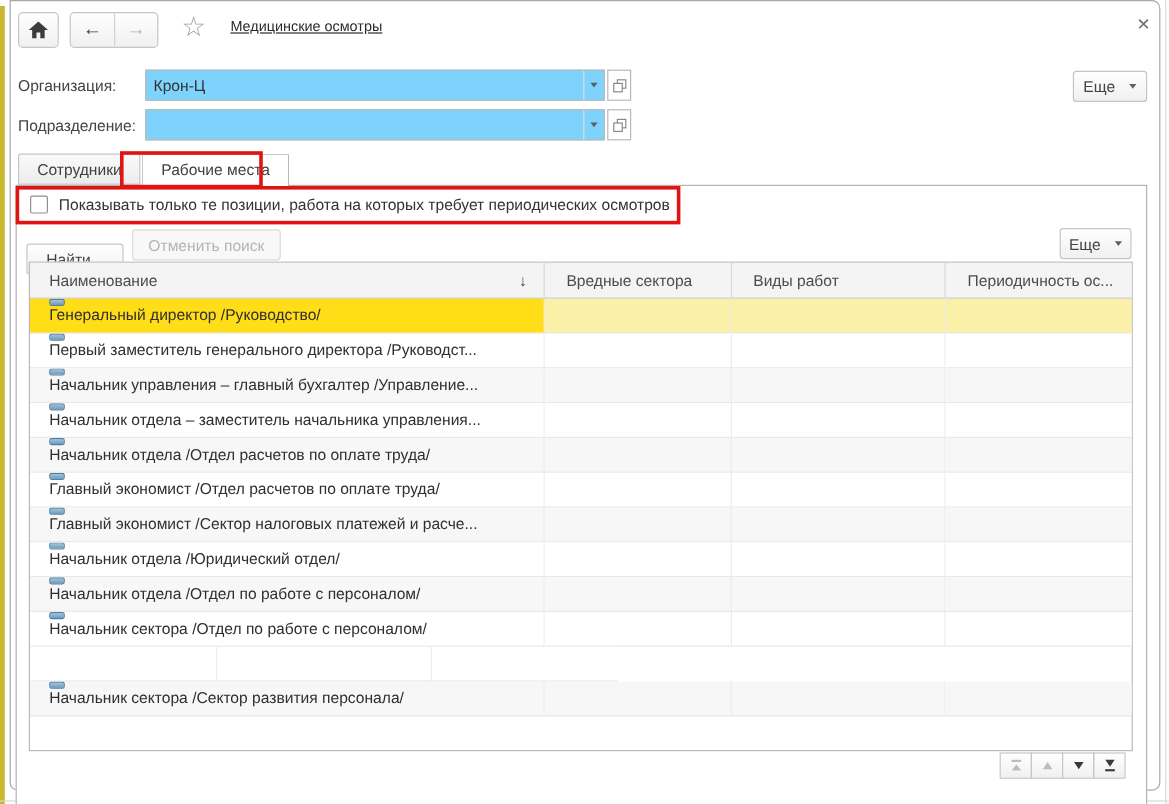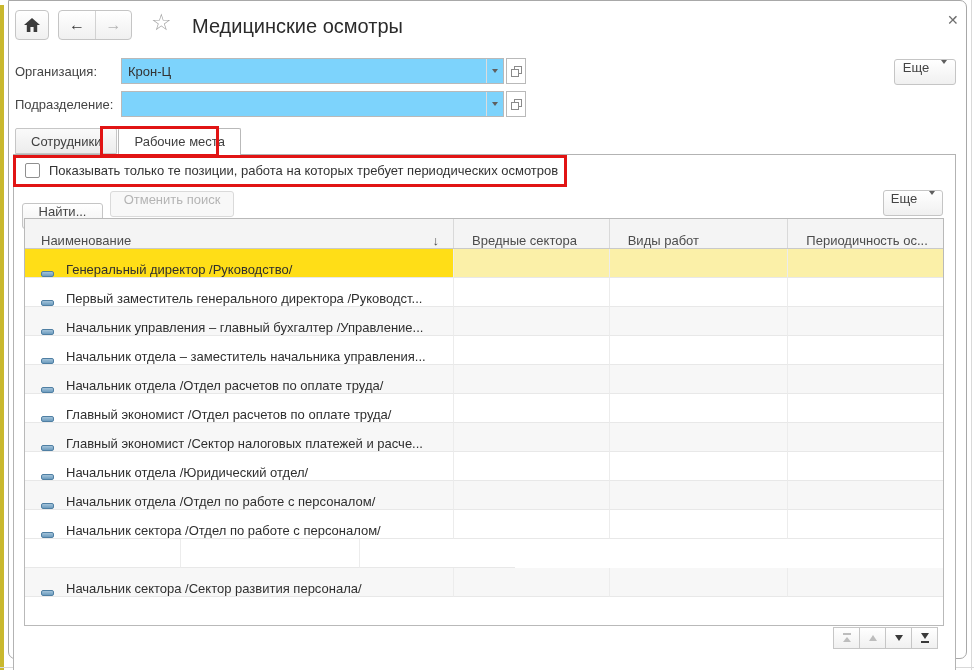--- a/index.html
+++ b/index.html
@@ -28,39 +28,39 @@
   }
   .home-btn { left:6px; top:9px; width:34px; }
   .nav-group { position:absolute; left:49px; top:9px; width:74px; height:30px;
     border:1px solid #c5c5c5; border-radius:4px; background:linear-gradient(#ffffff,#f0f0f0);
     display:flex; overflow:hidden; }
   .nav-half { width:50%; display:flex; align-items:center; justify-content:center;
     font-size:16px; font-weight:700; color:#3a3a3a; cursor:pointer; }
   .nav-half + .nav-half { border-left:1px solid #d2d2d2; }
   .nav-half.disabled { color:#b5b5b5; cursor:default; }
   .star { position:absolute; left:142px; top:10px; font-size:23px; color:#a3a3a3; cursor:pointer; line-height:1; }
-  .page-title { position:absolute; left:183px; top:14px; font-size:20px; font-weight:400; color:#2b2b2b; }
+  .page-title { position:absolute; left:183px; top:14px; font-size:12px; font-weight:400; color:#2b2b2b;text-decoration:underline; }
   .close-x { position:absolute; left:938px; top:11px; font-size:14px; color:#6e6e6e; cursor:pointer; }
 
   
   .fld-label { position:absolute; left:6px; font-size:13px; color:#444; }
   .fld-input {
     position:absolute; left:112px; width:383px; height:26px;
     border:1px solid #b9b9b9; background:#7dd3fc; display:flex; align-items:stretch; cursor:text;
   }
   .fld-value { flex:1; font-size:13px; color:#333; padding:5px 6px 0 6px; white-space:nowrap; overflow:hidden; }
   .dd-zone { width:17px; border-left:1px solid #dcdcdc; display:flex; align-items:center; justify-content:center; cursor:pointer; }
   .caret { width:0; height:0; border-left:3.5px solid transparent; border-right:3.5px solid transparent; border-top:4px solid #5f5f5f; }
   .open-btn {
     position:absolute; left:497px; width:20px; height:26px;
     border:1px solid #b9b9b9; background:#fff; display:flex; align-items:center; justify-content:center; cursor:pointer;
   }
   .btn {
     background:linear-gradient(#ffffff,#f0f0f0); border:1px solid #c5c5c5; border-radius:3px;
-    font-size:13px; color:#444; display:flex; justify-content:center; gap:12px; cursor:pointer;
+    font-size:13px; color:#444; display:flex; align-items:center; justify-content:center; gap:12px; cursor:pointer;
   }
   .btn.disabled { color:#b4b4b4; background:#f8f8f8; border-color:#dadada; cursor:default; }
   .more-top { position:absolute; left:885px; top:58px; width:62px; height:26px; }
 
   
   .tabbar { position:absolute; left:6px; top:127px; height:28px; display:flex; z-index:3; }
   .tab {
     height:26px; padding:0 15px; font-size:13px; color:#3f3f3f; line-height:25px;
     border:1px solid #c6c6c6; border-radius:2px 2px 0 0;
     background:linear-gradient(#fafafa,#ececec); cursor:pointer; margin-right:1px;
@@ -74,30 +74,30 @@
   .checkbox { width:15px; height:15px; border:1px solid #8f8f8f; border-radius:2px; background:#fff; }
   .cb-label { font-size:13px; color:#333; margin-left:9px; }
   .find-btn  { position:absolute; left:8px;  top:48px; width:81px;  height:26px; }
   .cancel-btn{ position:absolute; left:96px; top:36px; width:124px; height:26px; }
   .more-list { position:absolute; right:12px; top:35px; width:60px; height:26px; }
 
   
   .table { position:absolute; left:10px; top:63px; width:920px; height:408px;
     border:1px solid #b9b9b9; background:#fff; font-size:13px; }
   .thead { display:flex; height:30px; background:#f4f4f4; border-bottom:1px solid #c9c9c9; color:#4c4c4c; }
-  .th { display:flex; align-items:flex-end; padding-left:18px; border-right:1px solid #d9d9d9;
+  .th { display:flex; align-items:center; padding-left:18px; border-right:1px solid #d9d9d9;
     white-space:nowrap; overflow:hidden; cursor:pointer; position:relative; }
   .th:last-child { border-right:none; }
   .c1 { width:430px; } .c2 { width:156px; } .c3 { width:179px; } .c4 { width:155px; }
   .th.c1 { padding-left:16px; }
   .sort-ic { position:absolute; right:14px; font-size:13px; color:#4a4a4a; }
   .trow { display:flex; height:29px; cursor:pointer; }
   .trow.alt .cell { background:#f7f7f7; }
-  .cell { display:flex; align-items:flex-end; border-right:1px solid #ececec; border-bottom:1px solid #e8e8e8;
-    white-space:nowrap; overflow:hidden; background:#fff; color:#2f2f2f; }
+  .cell { display:flex; align-items:flex-start; border-right:1px solid #ececec; border-bottom:1px solid #e8e8e8;
+    white-space:nowrap; overflow:hidden; background:#fff; color:#2f2f2f;flex-direction:column; }
   .cell:last-child { border-right:none; }
   .cell.c1 { padding-left:16px; }
   .trow.selected .cell { background:#fbf0a8; }
   .trow.selected .cell.c1 { background:#ffde17; }
   .pos-icon { width:13px; height:6px; border-radius:2px; margin-right:12px; flex:0 0 auto;
     background:linear-gradient(#a3c3da,#6d9cbe); border:1px solid #4f7fa3; }
 
   
   .pager { position:absolute; left:820px; top:472px; display:flex; }
   .pg-btn { width:27px; height:22px; background:linear-gradient(#ffffff,#f0f0f0);

